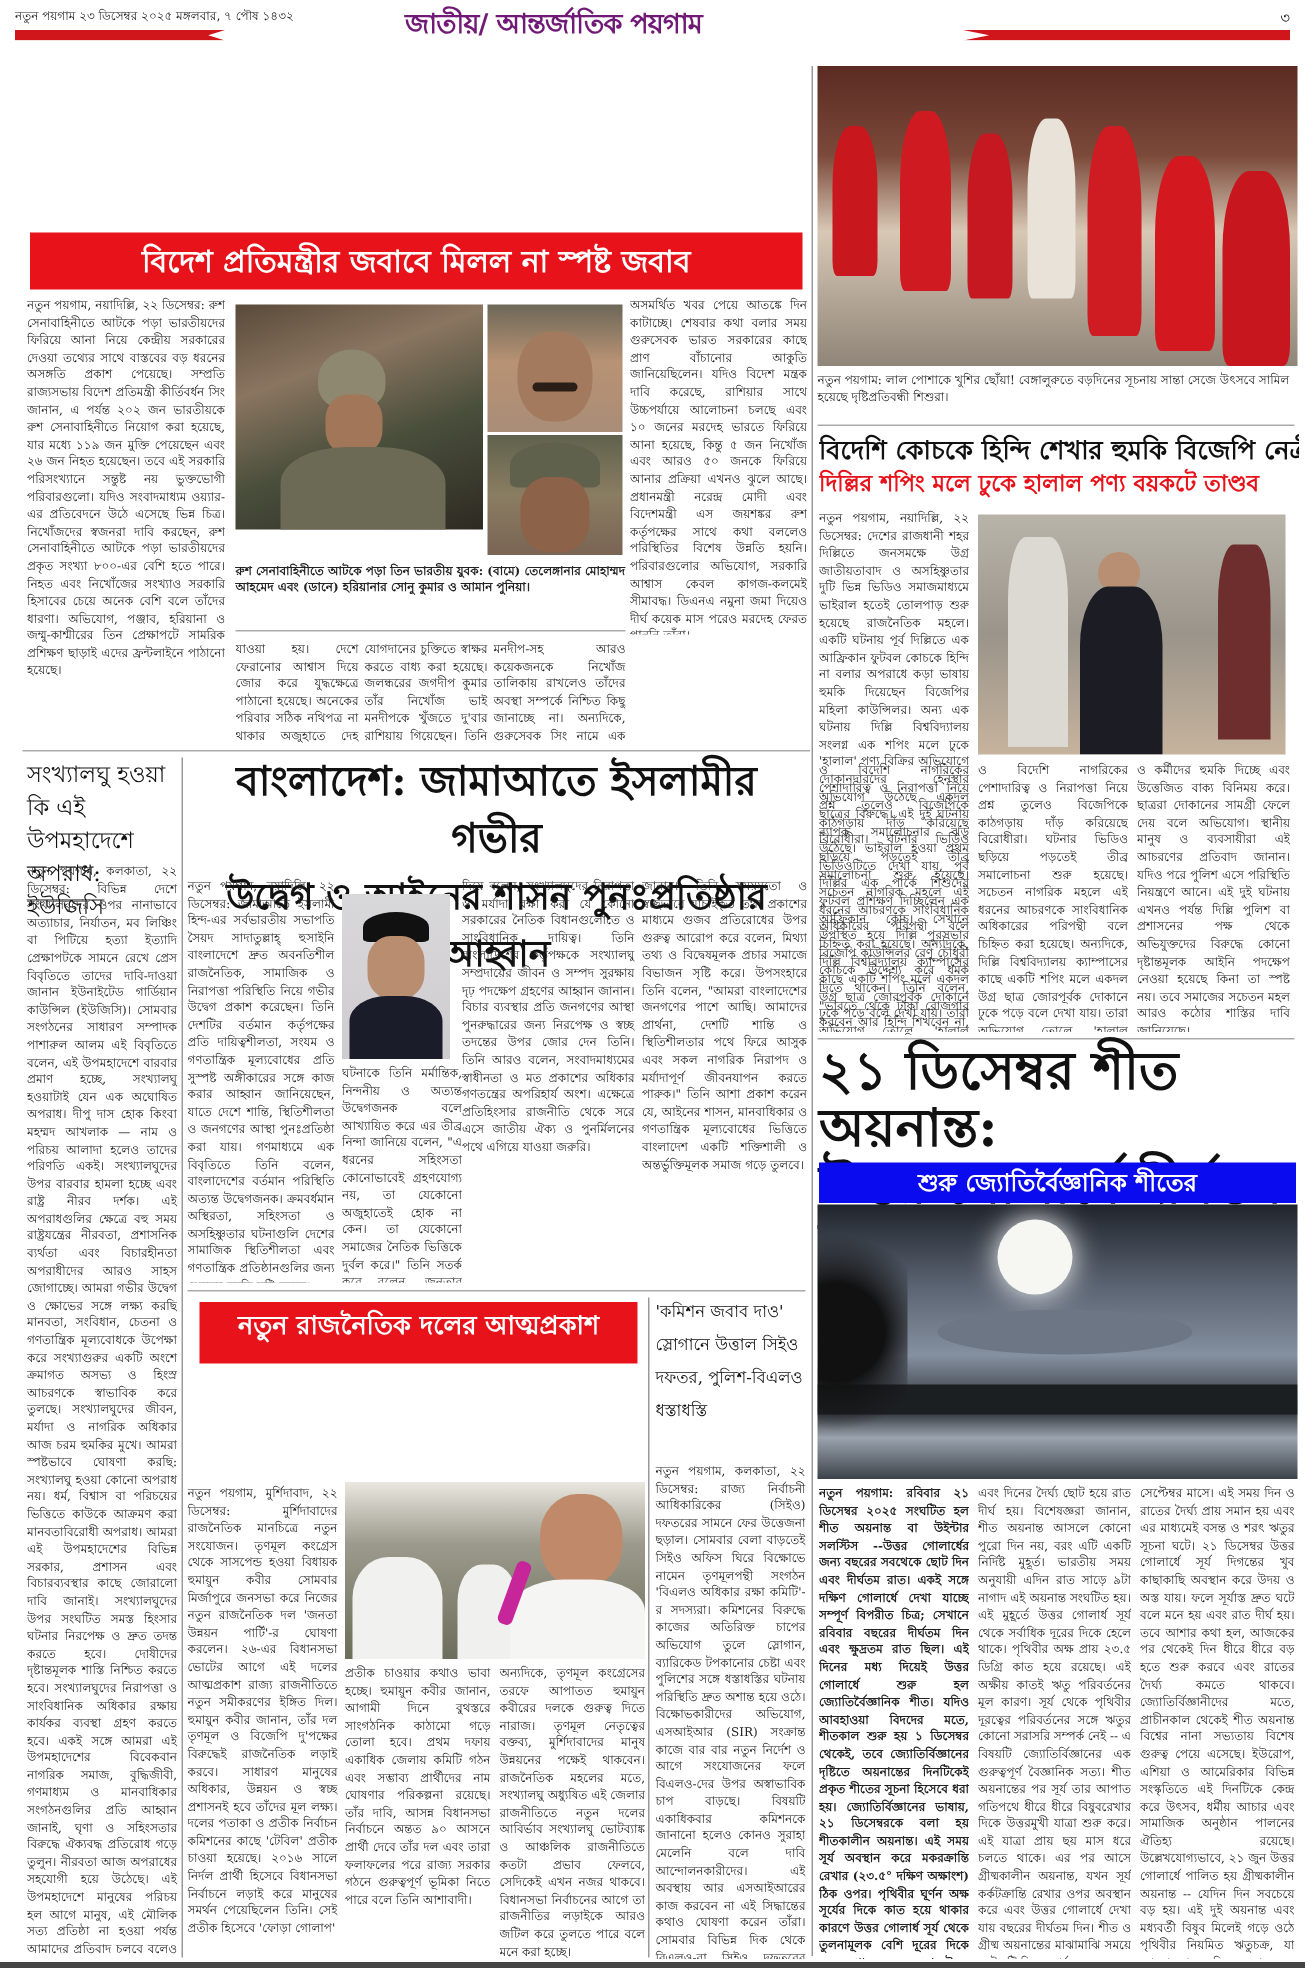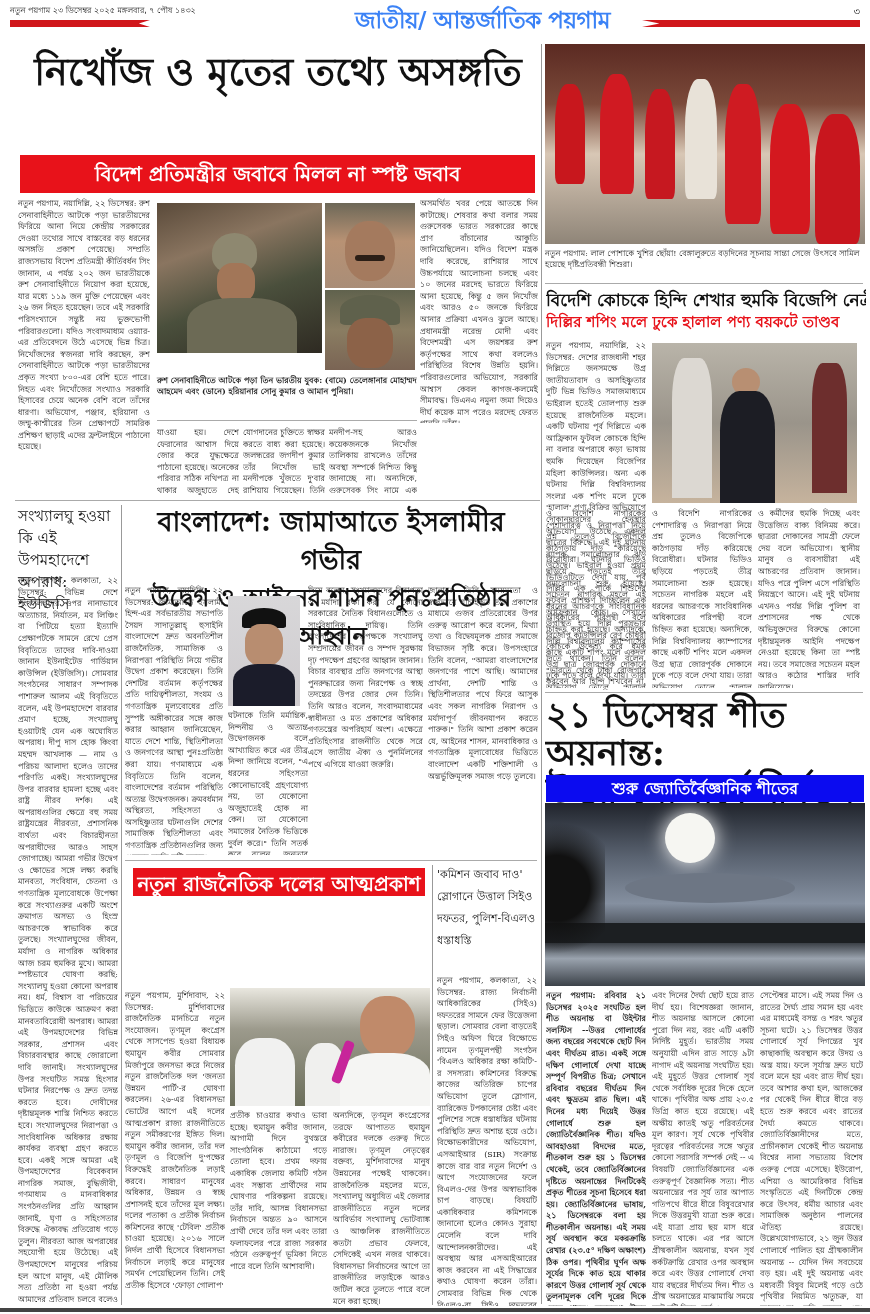--- a/index.html
+++ b/index.html
@@ -1,20 +1,20 @@
 <!DOCTYPE html>
 <html><head>
 <meta charset="utf-8">
 <style>
 *{box-sizing:border-box;margin:0;padding:0}
 body{width:870px;height:1314px;background:#fff;font-family:"DejaVu Sans",sans-serif;color:#111;position:relative;overflow:hidden}
 .abs{position:absolute}
 .mast-date{left:10px;top:4px;font-size:8px;color:#222}
 .mast-bar{height:7px;background:#d0161b}
-.mast-title{left:270px;top:2px;width:340px;text-align:right;font-size:23px;font-weight:bold;color:#3b82f6;letter-spacing:-0.5px}
+.mast-title{left:270px;top:2px;width:340px;text-align:left;font-size:18px;font-weight:bold;color:#701a75;letter-spacing:-0.5px}
 .mast-page{right:10px;top:4px;font-size:10px}
 .hl1{left:18px;top:46px;width:520px;text-align:center;font-size:38px;line-height:52px;font-weight:bold;color:#111;font-family:"DejaVu Serif",serif}
 .redband{background:#e8121a;color:#fff;text-align:center;font-weight:bold}
 .blueband{background:#0b0bf0;color:#fff;text-align:center;font-weight:bold}
 .body-text{font-size:8px;line-height:11.6px;text-align:justify;color:#222;font-family:"DejaVu Serif",serif}
 .body-text .lead{font-weight:bold}
 .caption{font-size:8px;line-height:11px;color:#222;font-family:"DejaVu Serif",serif}
 .photo{overflow:hidden}
 .vrule{width:1px;background:#999}
 .hrule{height:1px;background:#aaa}
@@ -30,21 +30,20 @@
 </head>
 <body>
 
 <div class="abs mast-date">নতুন পয়গাম ২৩ ডিসেম্বর ২০২৫ মঙ্গলবার, ৭ পৌষ ১৪৩২</div>
 <div class="abs mast-bar" style="left:10px;top:20px;width:140px;clip-path:polygon(0 0,100% 0,92% 50%,100% 100%,0 100%)"></div>
 <div class="abs mast-title">জাতীয়/ আন্তর্জাতিক পয়গাম</div>
 <div class="abs mast-bar" style="left:642px;top:20px;width:218px;clip-path:polygon(0 0,100% 0,100% 100%,0 100%,8% 50%)"></div>
 <div class="abs mast-page">৩</div>
 
 <div class="abs hl1">
-  <div>নিখোঁজ ও মৃতের তথ্যে অসঙ্গতি</div>
 </div>
 <div class="abs redband" style="left:20px;top:155px;width:515px;height:38px;font-size:20px;line-height:38px">বিদেশ প্রতিমন্ত্রীর জবাবে মিলল না স্পষ্ট জবাব</div>
 
 <div class="abs body-text" style="left:18px;top:198px;width:132px;height:300px;overflow:hidden"><span>নতুন পয়গাম, নয়াদিল্লি, ২২ ডিসেম্বর: রুশ সেনাবাহিনীতে আটকে পড়া ভারতীয়দের ফিরিয়ে আনা নিয়ে কেন্দ্রীয় সরকারের দেওয়া তথ্যের সাথে বাস্তবের বড় ধরনের অসঙ্গতি প্রকাশ পেয়েছে। সম্প্রতি রাজ্যসভায় বিদেশ প্রতিমন্ত্রী কীর্তিবর্ধন সিং জানান, এ পর্যন্ত ২০২ জন ভারতীয়কে রুশ সেনাবাহিনীতে নিয়োগ করা হয়েছে, যার মধ্যে ১১৯ জন মুক্তি পেয়েছেন এবং ২৬ জন নিহত হয়েছেন। তবে এই সরকারি পরিসংখ্যানে সন্তুষ্ট নয় ভুক্তভোগী পরিবারগুলো। যদিও সংবাদমাধ্যম ওয়্যার-এর প্রতিবেদনে উঠে এসেছে ভিন্ন চিত্র। নিখোঁজদের স্বজনরা দাবি করছেন, রুশ সেনাবাহিনীতে আটকে পড়া ভারতীয়দের প্রকৃত সংখ্যা ৮০০-এর বেশি হতে পারে। নিহত এবং নিখোঁজের সংখ্যাও সরকারি হিসাবের চেয়ে অনেক বেশি বলে তাঁদের ধারণা। অভিযোগ, পঞ্জাব, হরিয়ানা ও জম্মু-কাশ্মীরের তিন প্রেক্ষাপটে সামরিক প্রশিক্ষণ ছাড়াই এদের ফ্রন্টলাইনে পাঠানো হয়েছে।</span></div>
 
 <div class="abs photo" style="left:157px;top:203px;width:165px;height:150px;background:linear-gradient(160deg,#5a4a3a 0%,#8a7560 30%,#4a4f3c 60%,#2e2a22 100%)">
   <div style="position:absolute;left:55px;top:30px;width:45px;height:40px;border-radius:50% 50% 40% 40%;background:#8e8870"></div>
   <div style="position:absolute;left:60px;top:60px;width:38px;height:40px;border-radius:40%;background:#a27658"></div>
   <div style="position:absolute;left:30px;top:95px;width:110px;height:60px;border-radius:40% 40% 0 0;background:#6c6a55"></div>
 </div>
@@ -119,21 +118,21 @@
 <div class="abs photo" style="left:228px;top:596px;width:72px;height:110px;background:linear-gradient(180deg,#d8d7d9 0%,#cfcccf 100%)">
   <div style="position:absolute;left:14px;top:12px;width:44px;height:20px;border-radius:50% 50% 10% 10%;background:#111"></div>
   <div style="position:absolute;left:17px;top:28px;width:38px;height:42px;border-radius:40%;background:#b88d70"></div>
   <div style="position:absolute;left:5px;top:68px;width:62px;height:42px;border-radius:40% 40% 0 0;background:#1b1c2a"></div>
 </div>
 <div class="abs body-text" style="left:228px;top:710px;width:80px;height:145px;overflow:hidden"><span>ঘটনাকে তিনি মর্মান্তিক, নিন্দনীয় ও অত্যন্ত উদ্বেগজনক বলে আখ্যায়িত করে এর তীব্র নিন্দা জানিয়ে বলেন, "এ ধরনের সহিংসতা কোনোভাবেই গ্রহণযোগ্য নয়, তা যেকোনো অজুহাতেই হোক না কেন। তা যেকোনো সমাজের নৈতিক ভিত্তিকে দুর্বল করে।" তিনি সতর্ক করে বলেন, জনতার বিচার বা আইনবহির্ভূত হত্যাকাণ্ড কখনোই আইনের শাসনের বিকল্প হতে পারে না।</span></div>
 <div class="abs body-text" style="left:308px;top:585px;width:115px;height:270px;overflow:hidden"><span>দিয়ে বলেন, সংখ্যালঘুদের নিরাপত্তা ও মর্যাদা রক্ষা করা যে কোনো সরকারের নৈতিক বিধানগুলোতে ও সাংবিধানিক দায়িত্ব। তিনি বাংলাদেশের কর্তৃপক্ষকে সংখ্যালঘু সম্প্রদায়ের জীবন ও সম্পদ সুরক্ষায় দৃঢ় পদক্ষেপ গ্রহণের আহ্বান জানান। বিচার ব্যবস্থার প্রতি জনগণের আস্থা পুনরুদ্ধারের জন্য নিরপেক্ষ ও স্বচ্ছ তদন্তের উপর জোর দেন তিনি। তিনি আরও বলেন, সংবাদমাধ্যমের স্বাধীনতা ও মত প্রকাশের অধিকার গণতন্ত্রের অপরিহার্য অংশ। এক্ষেত্রে প্রতিহিংসার রাজনীতি থেকে সরে এসে জাতীয় ঐক্য ও পুনর্মিলনের পথে এগিয়ে যাওয়া জরুরি।</span></div>
 <div class="abs body-text" style="left:428px;top:585px;width:110px;height:270px;overflow:hidden"><span>জানান। তিনি সময়মতো ও স্বচ্ছভাবে যাচাইকৃত তথ্য প্রকাশের মাধ্যমে গুজব প্রতিরোধের উপর গুরুত্ব আরোপ করে বলেন, মিথ্যা তথ্য ও বিদ্বেষমূলক প্রচার সমাজে বিভাজন সৃষ্টি করে। উপসংহারে তিনি বলেন, "আমরা বাংলাদেশের জনগণের পাশে আছি। আমাদের প্রার্থনা, দেশটি শান্তি ও স্থিতিশীলতার পথে ফিরে আসুক এবং সকল নাগরিক নিরাপদ ও মর্যাদাপূর্ণ জীবনযাপন করতে পারুক।" তিনি আশা প্রকাশ করেন যে, আইনের শাসন, মানবাধিকার ও গণতান্ত্রিক মূল্যবোধের ভিত্তিতে বাংলাদেশ একটি শক্তিশালী ও অন্তর্ভুক্তিমূলক সমাজ গড়ে তুলবে।</span></div>
 <div class="abs hrule" style="left:125px;top:860px;width:412px"></div>
 
-<div class="abs redband" style="left:133px;top:868px;width:292px;height:28px;font-size:20px;line-height:32px">নতুন রাজনৈতিক দলের আত্মপ্রকাশ</div>
+<div class="abs redband" style="left:133px;top:868px;width:292px;height:41px;font-size:17px;line-height:32px">নতুন রাজনৈতিক দলের আত্মপ্রকাশ</div>
 <div class="abs hl-humayun" style="left:125px;top:900px;width:305px">
 </div>
 <div class="abs body-text" style="left:125px;top:990px;width:100px;height:316px;overflow:hidden"><span>নতুন পয়গাম, মুর্শিদাবাদ, ২২ ডিসেম্বর: মুর্শিদাবাদের রাজনৈতিক মানচিত্রে নতুন সংযোজন। তৃণমূল কংগ্রেস থেকে সাসপেন্ড হওয়া বিধায়ক হুমায়ুন কবীর সোমবার মির্জাপুরে জনসভা করে নিজের নতুন রাজনৈতিক দল 'জনতা উন্নয়ন পার্টি'-র ঘোষণা করলেন। ২৬-এর বিধানসভা ভোটের আগে এই দলের আত্মপ্রকাশ রাজ্য রাজনীতিতে নতুন সমীকরণের ইঙ্গিত দিল। হুমায়ুন কবীর জানান, তাঁর দল তৃণমূল ও বিজেপি দু'পক্ষের বিরুদ্ধেই রাজনৈতিক লড়াই করবে। সাধারণ মানুষের অধিকার, উন্নয়ন ও স্বচ্ছ প্রশাসনই হবে তাঁদের মূল লক্ষ্য। দলের পতাকা ও প্রতীক নির্বাচন কমিশনের কাছে 'টেবিল' প্রতীক চাওয়া হয়েছে। ২০১৬ সালে নির্দল প্রার্থী হিসেবে বিধানসভা নির্বাচনে লড়াই করে মানুষের সমর্থন পেয়েছিলেন তিনি। সেই প্রতীক হিসেবে 'ফোড়া গোলাপ'</span></div>
 <div class="abs photo" style="left:230px;top:988px;width:200px;height:118px;background:linear-gradient(180deg,#e9e7df 0%,#9c9a8c 35%,#6b6e5a 100%)">
   <div style="position:absolute;left:5px;top:50px;width:60px;height:68px;background:#f1f1f0;border-radius:40% 40% 0 0"></div>
   <div style="position:absolute;left:75px;top:55px;width:40px;height:63px;background:#f0f0ee;border-radius:40% 40% 0 0"></div>
   <div style="position:absolute;left:130px;top:8px;width:55px;height:62px;border-radius:45%;background:#c08a6a"></div>
   <div style="position:absolute;left:110px;top:65px;width:90px;height:53px;background:#f5f5f3;border-radius:40% 40% 0 0"></div>
   <div style="position:absolute;left:108px;top:52px;width:10px;height:44px;background:#c7259a;border-radius:4px;transform:rotate(20deg)"></div>
 </div>

